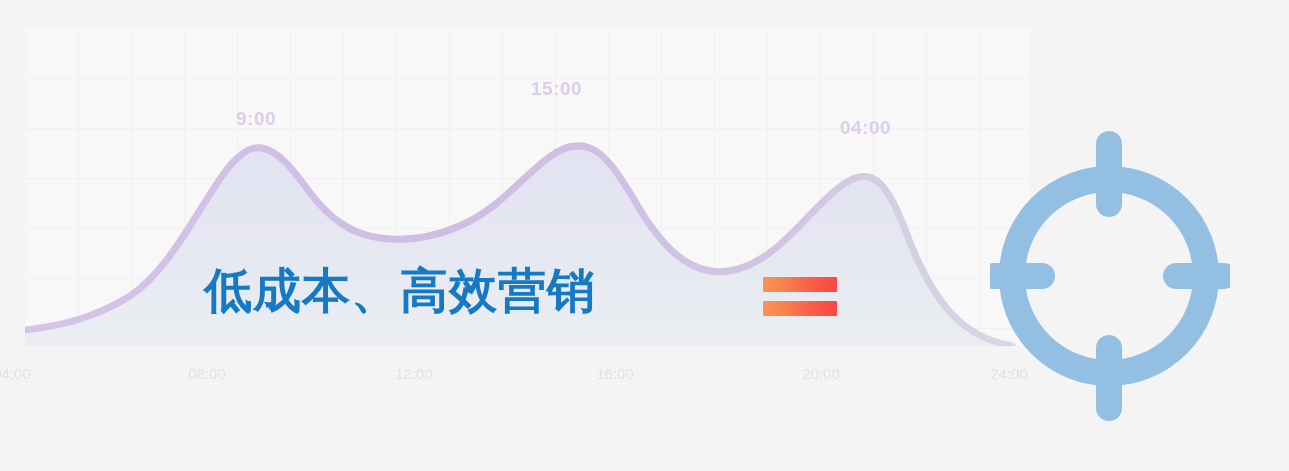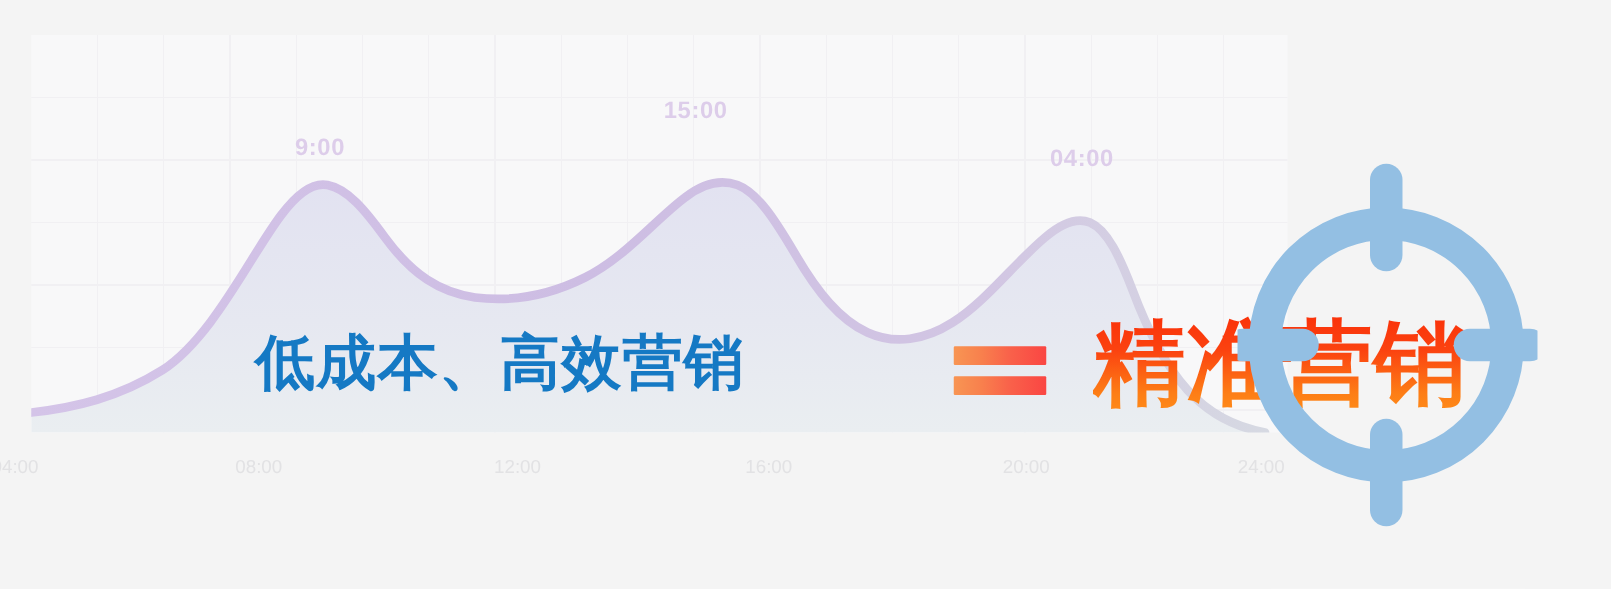--- a/index.html
+++ b/index.html
@@ -180,21 +180,20 @@
   <div class="axis-label" style="left:821px;">20:00</div>
   <div class="axis-label" style="left:1009px;">24:00</div>
 
   <div class="headline-blue">低成本、高效营销</div>
 
   <div id="equals-sign">
     <div class="bar top"></div>
     <div class="bar bottom"></div>
   </div>
 
-  <div class="headline-orange">精准营销</div>
 
   <div id="target-icon">
     <svg width="240" height="300" viewBox="0 0 240 300" aria-hidden="true">
       <g fill="none" stroke="#93bfe3" stroke-width="26" stroke-linecap="round">
         <circle cx="119" cy="150" r="97"></circle>
         <line x1="119" y1="18" x2="119" y2="78"></line>
         <line x1="119" y1="222" x2="119" y2="282"></line>
         <line x1="4" y1="150" x2="52" y2="150"></line>
         <line x1="186" y1="150" x2="234" y2="150"></line>
       </g>

